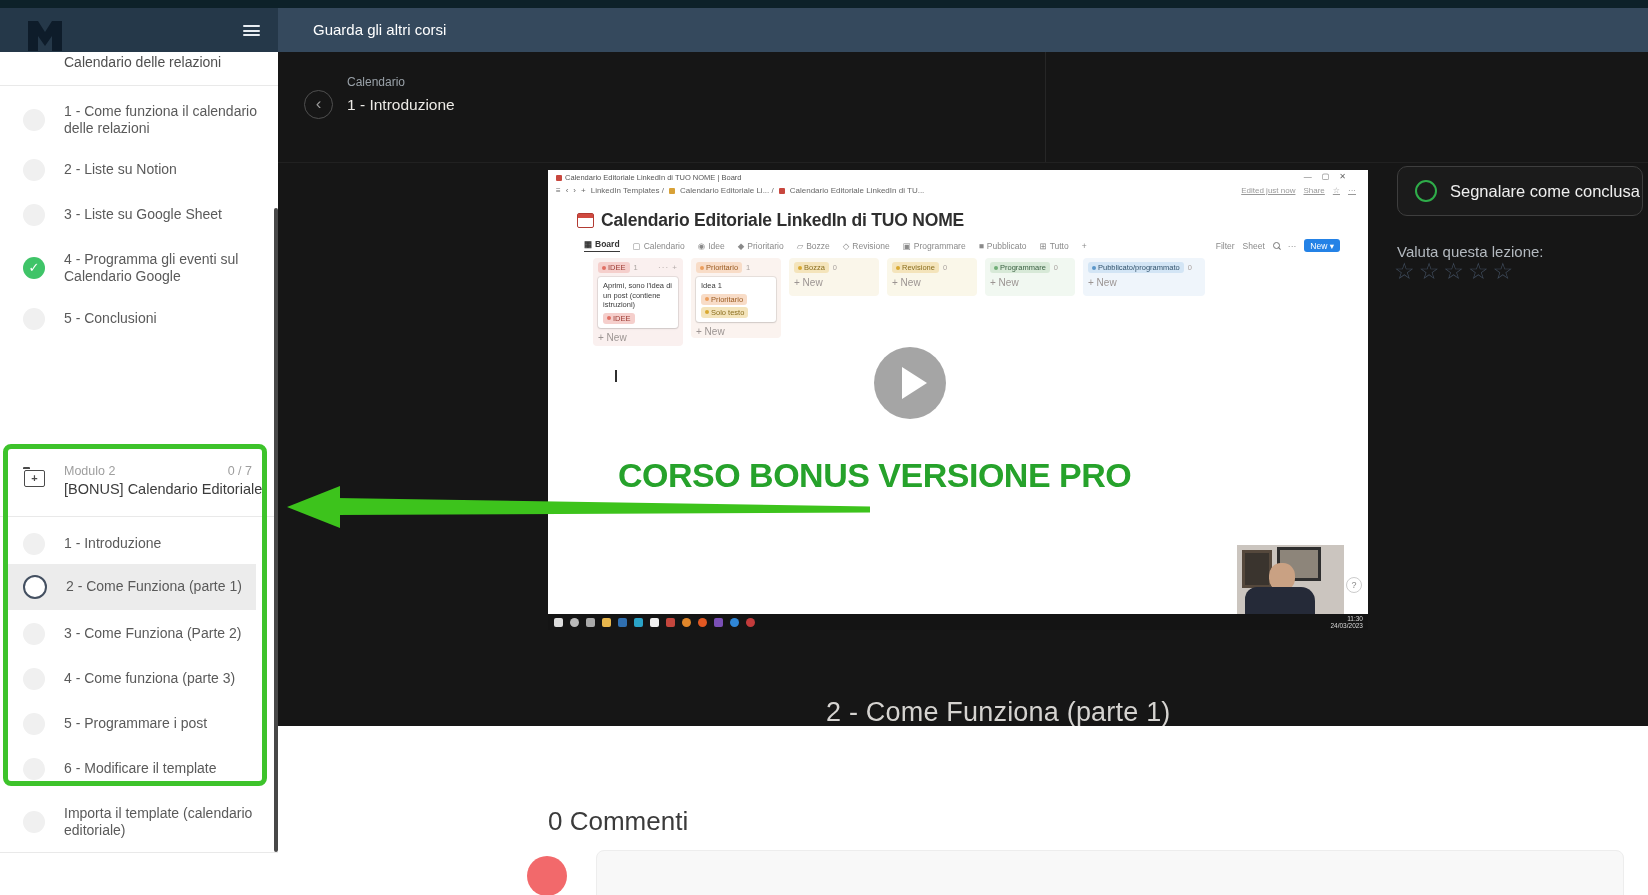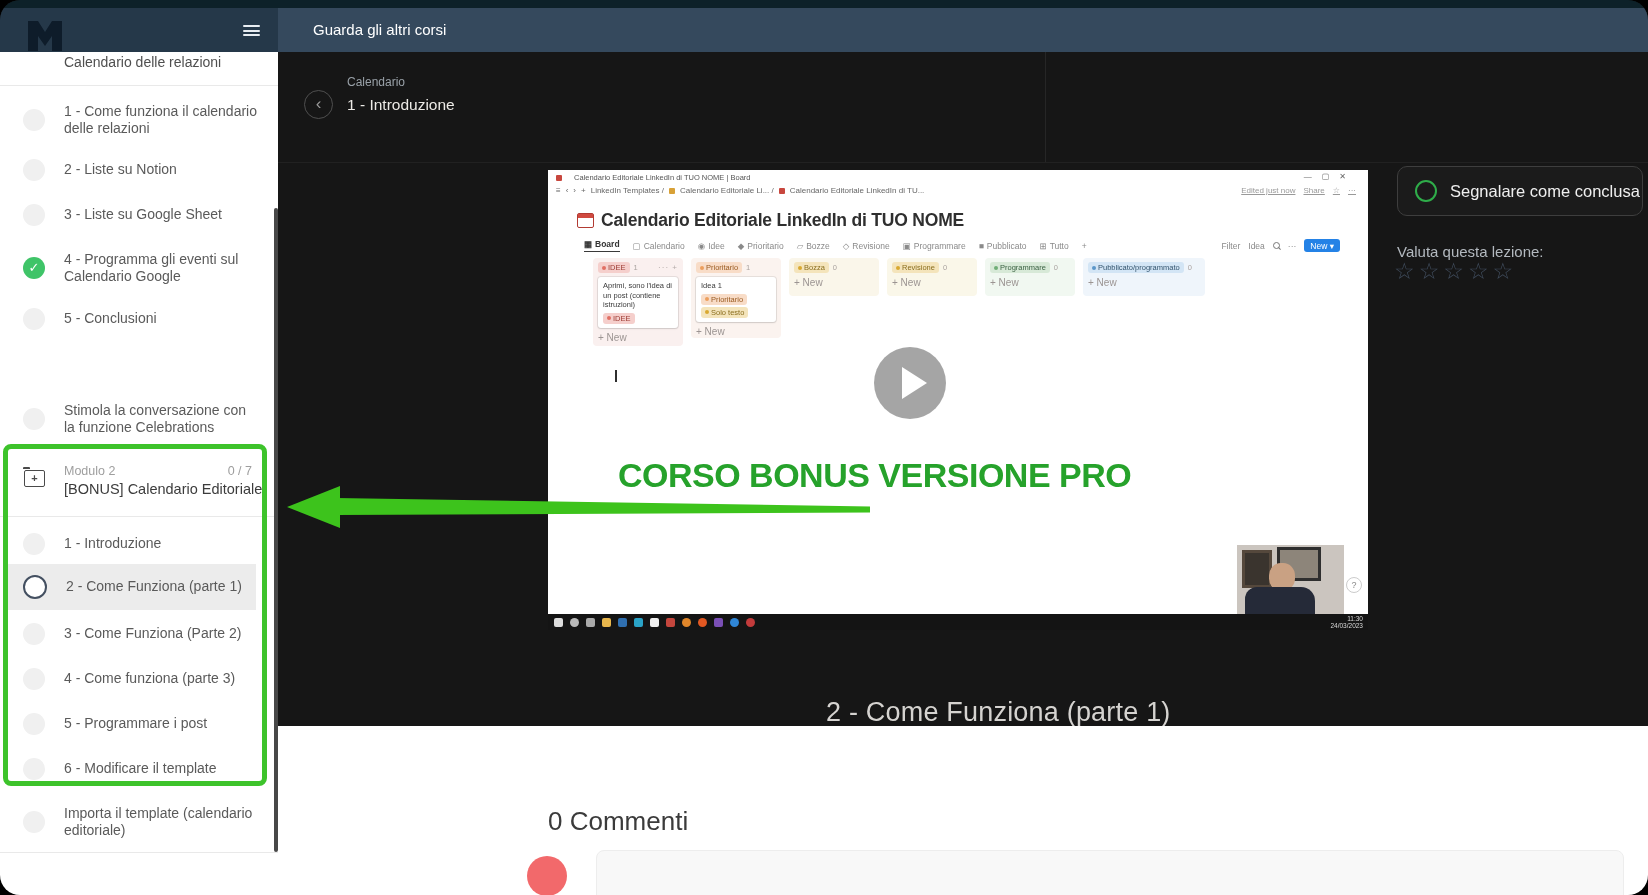--- a/index.html
+++ b/index.html
@@ -1,17 +1,17 @@
 <!DOCTYPE html>
 <html><head>
 <meta charset="utf-8">
 <style>
   html,body{margin:0;padding:0;background:#000;}
   .app{position:relative;width:1648px;height:895px;background:#161616;overflow:hidden;
-       font-family:"Liberation Sans", sans-serif;border-radius:20px; -webkit-font-smoothing:antialiased;}
+       font-family:"Liberation Sans", sans-serif; -webkit-font-smoothing:antialiased;}
   
   .topstrip{position:absolute;left:0;top:0;width:1648px;height:8px;background:#0d2129;}
   .sb-header{position:absolute;left:0;top:8px;width:278px;height:44px;background:#253849;}
   .logo{position:absolute;left:26px;top:11px;width:38px;height:34px;}
   .burger{position:absolute;right:18px;top:17px;width:17px;height:11px;cursor:pointer;}
   .burger i{display:block;height:2px;background:#e8edf2;margin-bottom:2.6px;border-radius:1px;}
   .main-header{position:absolute;left:278px;top:8px;width:1370px;height:44px;background:#35495d;}
   .main-header .t{position:absolute;left:35px;top:0;line-height:44px;color:#fff;font-size:15px;}
   
   .sidebar{position:absolute;left:0;top:52px;width:278px;height:872px;background:#fff;overflow:hidden;}
@@ -47,21 +47,21 @@
   .completebtn{position:absolute;left:1397px;top:166px;width:246px;height:50px;box-sizing:border-box;
         border:1px solid #3e3e3e;border-radius:10px;background:#1b1b1b;display:flex;align-items:center;
         padding-left:17px;cursor:pointer;}
   .cbcircle{width:18px;height:18px;border:2px solid #2fad4a;border-radius:50%;margin-right:13px;flex:none;}
   .cblabel{color:#efefef;font-size:16.5px;}
   .ratelab{position:absolute;left:1397px;top:243px;font-size:15px;color:#b3b9bf;}
   .stars{position:absolute;left:1394px;top:258px;font-size:23px;color:#3f4b5b;letter-spacing:4px;}
   .stars span{cursor:pointer;}
   
   .video{position:absolute;left:548px;top:170px;width:820px;height:460px;background:#fff;cursor:pointer;}
-  .v-tabtitle{position:absolute;left:8px;top:3px;font-size:7.5px;color:#555;display:flex;align-items:center;gap:12px;}
+  .v-tabtitle{position:absolute;left:8px;top:3px;font-size:7.5px;color:#555;display:flex;align-items:center;gap:3px;}
   .favsq{width:6px;height:6px;background:#c8473e;border-radius:1px;display:inline-block;}
   .v-winctl{position:absolute;right:12px;top:2px;font-size:8px;color:#666;letter-spacing:10px;}
   .v-crumb{position:absolute;left:8px;top:16px;font-size:8px;color:#666;display:flex;align-items:center;gap:5px;white-space:nowrap;}
   .mini-trophy{width:6px;height:6px;background:#d8a137;border-radius:1px;display:inline-block;}
   .mini-cal{width:6px;height:6px;background:#c8473e;border-radius:1px;display:inline-block;}
   .v-edited{position:absolute;right:12px;top:16px;font-size:8px;color:#999;display:flex;gap:8px;align-items:center;text-decoration:underline;}
   .v-ptitle{position:absolute;left:29px;top:40px;display:flex;align-items:center;gap:7px;}
   .calico{width:15px;height:13px;border:1px solid #b23b33;border-radius:2px;background:#fff;position:relative;}
   .calico:before{content:"";position:absolute;left:0;top:0;width:100%;height:4px;background:#d04a40;}
   .v-ptitle b{font-size:17.5px;color:#2f2f2f;letter-spacing:-.2px;}
@@ -151,24 +151,20 @@
       <span class="lbl">3 - Liste su Google Sheet</span>
     </div>
     <div class="srow" style="top:194px;height:44px">
       <span class="dot done">✓</span>
       <span class="lbl">4 - Programma gli eventi sul Calendario Google</span>
     </div>
     <div class="srow" style="top:253px;height:28px">
       <span class="dot"></span>
       <span class="lbl">5 - Conclusioni</span>
     </div>
-    <div class="srow" style="top:343px;height:48px">
-      <span class="dot"></span>
-      <span class="lbl">Stimola la conversazione con la funzione Celebrations</span>
-    </div>
 
     <div class="modhead" style="top:412px;height:48px">
       <span class="foldico">+</span>
       <span class="modname">Modulo 2</span>
       <span class="modprog">0 / 7</span>
       <span class="modtitle">[BONUS] Calendario Editoriale</span>
     </div>
     <div class="sep" style="top:464px"></div>
 
     <div class="srow" style="top:478px;height:28px">
@@ -278,21 +274,21 @@
           <span>Pubblicato</span>
         </span>
       <span class="tb">
           <span>⊞</span>
           <span>Tutto</span>
         </span>
       <span class="tb">+</span>
     </div>
     <div class="v-viewctl">
       <span>Filter</span>
-      <span>Idea</span>
+      <span>Sheet</span>
       <span class="mag"></span>
       <span>···</span>
       <span class="newbtn"><span>New</span> <span>▾</span></span>
     </div>
 
     <div class="ncol" style="left:45px;height:88px;background:#faf0ef">
       <div class="nhead">
         <span class="pill p-red">
             <span class="pdot"></span>
             <span>IDEE</span>

